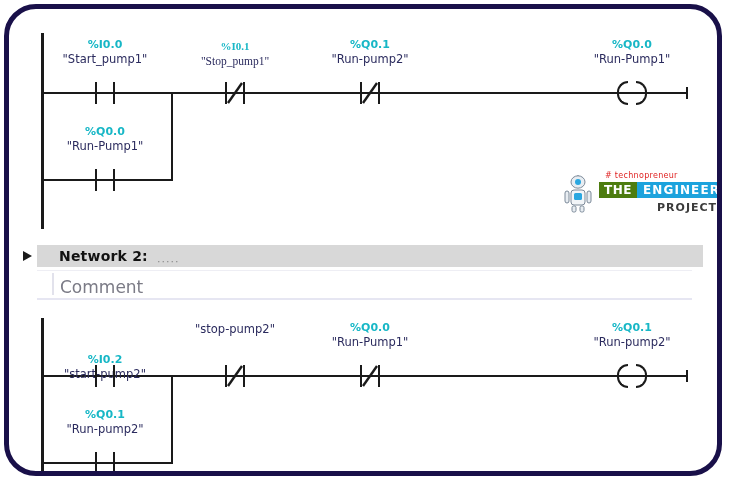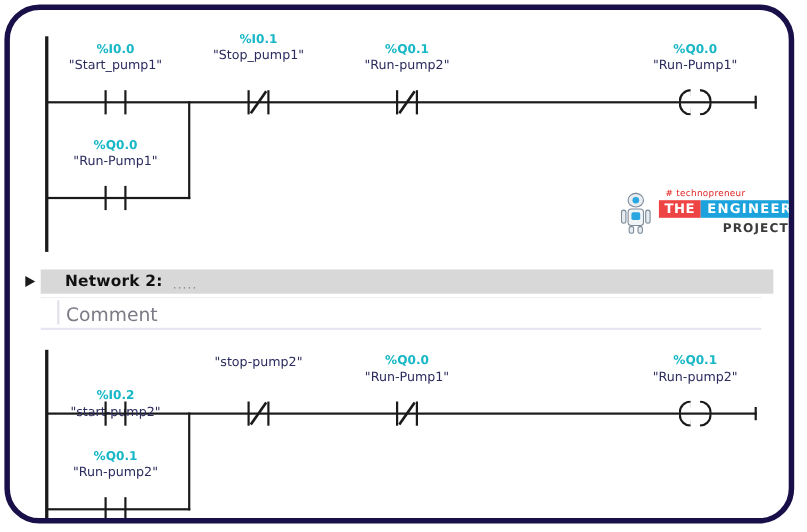--- a/index.html
+++ b/index.html
@@ -51,21 +51,21 @@
   #cmtline{position:absolute;left:47px;top:268px;width:2px;height:22px;background:#e2e2ec;}
   #cmttext{position:absolute;left:55px;top:272px;font-size:17px;color:#7b7b86;}
   #sep1{position:absolute;left:32px;top:265px;width:655px;height:1px;background:#eeeef4;}
   #sep2{position:absolute;left:32px;top:293px;width:655px;height:2px;background:#e6e6f2;}
 
   
   #logo{position:absolute;left:556px;top:166px;width:152px;height:44px;}
   #robot{position:absolute;left:0;top:4px;width:34px;height:38px;}
   #tp{position:absolute;left:44px;top:0px;font-size:8px;font-weight:normal;
       color:#e02424;letter-spacing:.3px;white-space:nowrap;}
-  #the{position:absolute;left:38px;top:11px;background:#ef4444;color:#ffffff;
+  #the{position:absolute;left:38px;top:11px;background:#4d7c0f;color:#ffffff;
        font-size:12px;font-weight:bold;padding:1px 5px;letter-spacing:.5px;}
   #eng{position:absolute;left:76px;top:11px;background:#1ca3dd;color:#ffffff;
        font-size:12px;font-weight:bold;padding:1px 6px;letter-spacing:1.1px;}
   #prj{position:absolute;left:96px;top:30px;color:#3b3b3b;font-size:11px;
        font-weight:bold;letter-spacing:1px;}
 </style>
 </head>
 <body>
 
 <div id="frame">
@@ -81,21 +81,21 @@
 
     <div class="lbl" style="left:35px;top:33px;width:130px;">
       <span class="addr">%I0.0</span>
       <span class="tag">"Start_pump1"</span>
     </div>
     <div class="contact" style="left:90px;top:77px;">
       <div class="bar l"></div>
       <div class="bar r"></div>
     </div>
 
-    <div class="lbl" style="left:165px;top:24px;width:130px;">
+    <div class="lbl" style="left:165px;top:35px;width:130px;font-family:Liberation Serif, serif;">
       <span class="addr">%I0.1</span>
       <span class="tag">"Stop_pump1"</span>
     </div>
     <div class="contact" style="left:220px;top:77px;">
       <div class="bar l"></div>
       <div class="bar r"></div>
       <svg class="slash" viewBox="0 0 16 24">
         <line x1="1" y1="22" x2="15" y2="2" stroke="#1a1a1a" stroke-width="2.4"></line>
       </svg>
     </div>

